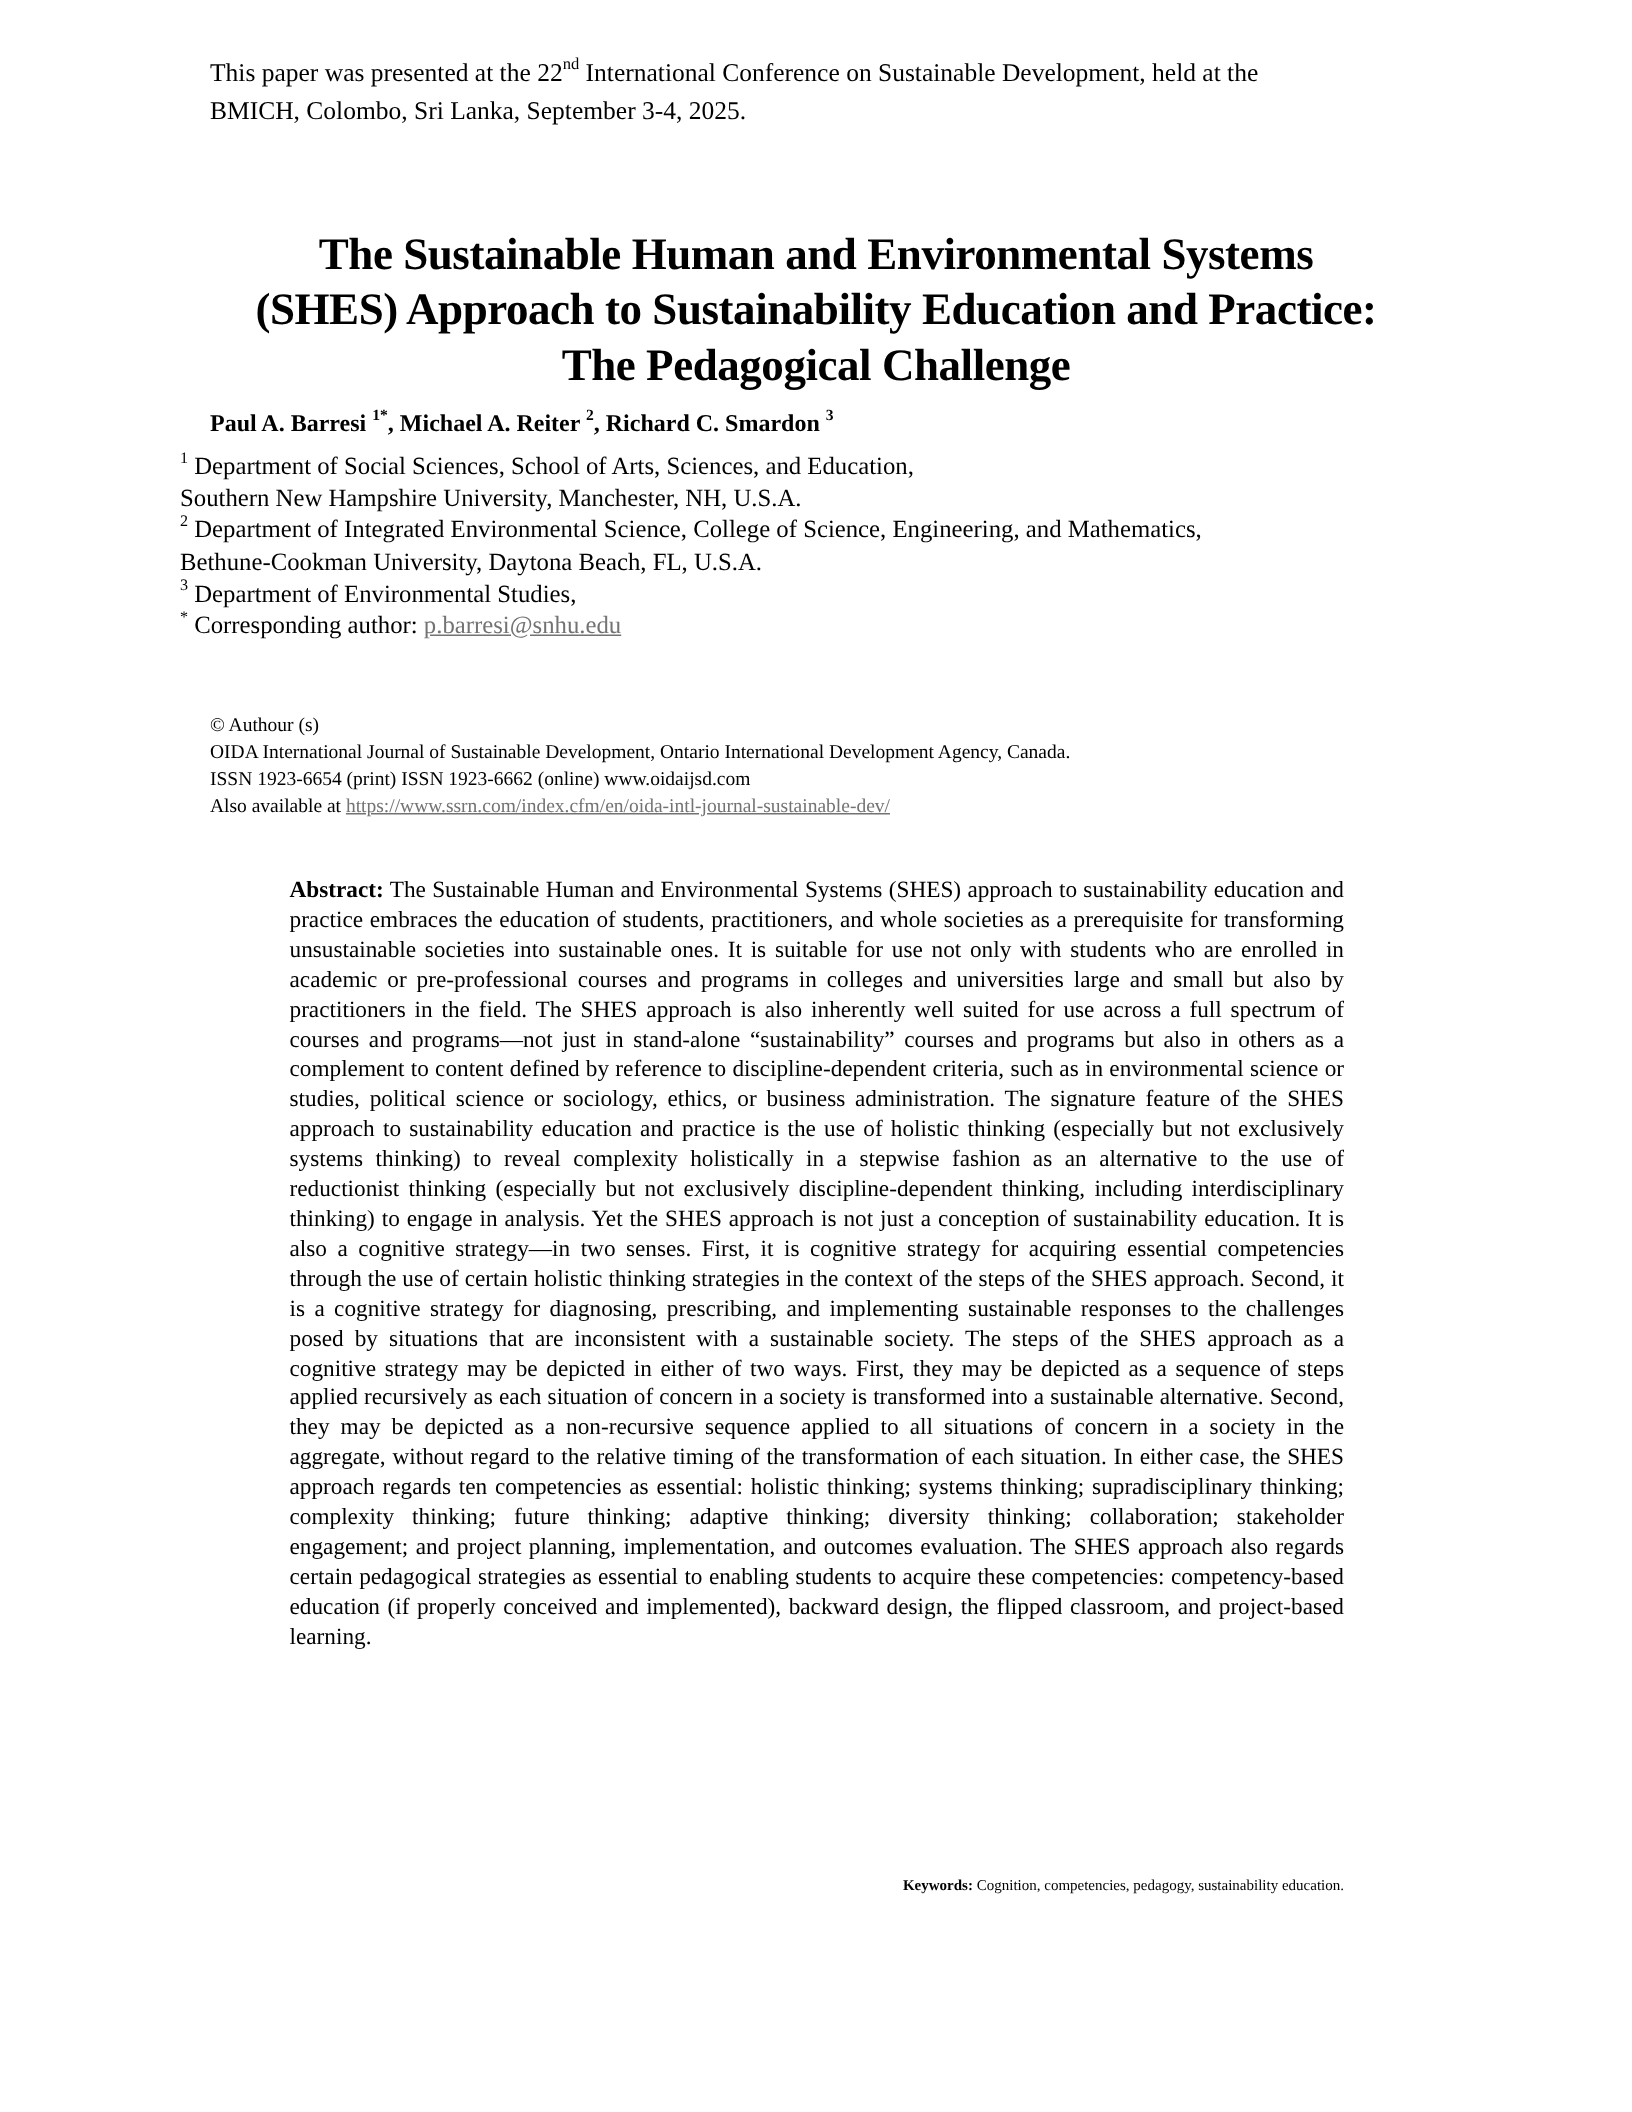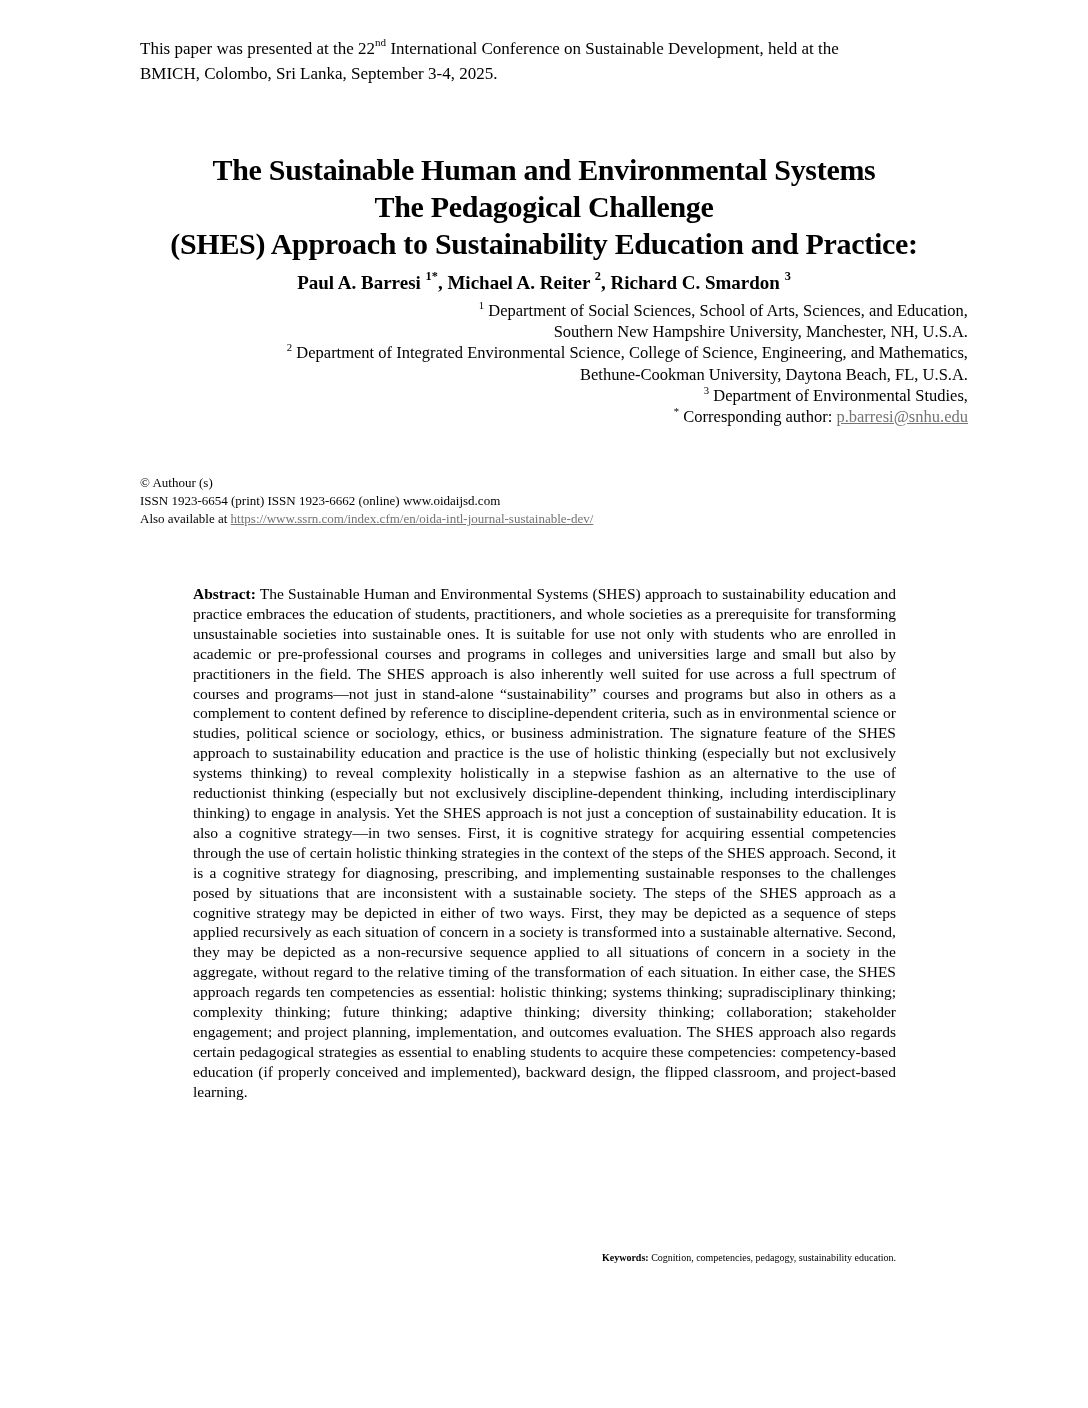--- a/index.html
+++ b/index.html
@@ -13,25 +13,25 @@
       font-size: 17px; line-height: 25px; text-align: left;
     }
     .title {
       position: absolute; top: 136px; left: 120px; width: 848px;
       font-size: 30px; line-height: 37px; font-weight: bold; text-align: center;
       letter-spacing: -0.3px;
       margin-top: 15px;
     }
     .authors {
       position: absolute; top: 270px; left: 140px; width: 808px;
-      font-size: 19px; line-height: 26px; font-weight: bold; text-align: center;
+      font-size: 16px; line-height: 26px; font-weight: bold; 
     }
     .affil {
       position: absolute; top: 300px; left: 120px; width: 848px;
-      font-size: 16.5px; line-height: 21.2px; text-align: right;
+      font-size: 16.5px; line-height: 21.2px; text-align: left;
     }
     sup { font-size: 0.65em; line-height: 0; vertical-align: 0.7em; }
     a.link { color: #737373; text-decoration: underline; }
     .journal {
       position: absolute; top: 474px; left: 140px; width: 808px;
       font-size: 13px; line-height: 18px; 
     }
     .abstract {
       position: absolute; top: 584px; left: 193px; width: 703px;
       font-size: 15.5px; line-height: 19.9px; text-align: justify;
@@ -47,39 +47,40 @@
 
 <div class="page">
 
   <div class="conf-note">
     <div><span>This paper was presented at the 22</span><sup>nd</sup><span> International Conference on Sustainable Development, held at the</span></div>
     <div>BMICH, Colombo, Sri Lanka, September 3-4, 2025.</div>
   </div>
 
   <div class="title">
     <div>The Sustainable Human and Environmental Systems</div>
+    <div>(SHES) Approach to Sustainability Education and Practice:</div>
     <div>The Pedagogical Challenge</div>
-    <div>(SHES) Approach to Sustainability Education and Practice:</div>
   </div>
 
   <div class="authors">
     <span><span>Paul A. Barresi</span> <sup>1*</sup></span>, <span><span>Michael A. Reiter</span> <sup>2</sup></span>, <span><span>Richard C. Smardon</span> <sup>3</sup></span>
   </div>
 
   <div class="affil">
     <div><sup>1</sup> <span>Department of Social Sciences, School of Arts, Sciences, and Education,</span></div>
     <div>Southern New Hampshire University, Manchester, NH, U.S.A.</div>
     <div><sup>2</sup> <span>Department of Integrated Environmental Science, College of Science, Engineering, and Mathematics,</span></div>
     <div>Bethune-Cookman University, Daytona Beach, FL, U.S.A.</div>
     <div><sup>3</sup> <span>Department of Environmental Studies,</span></div>
     <div><sup>*</sup> <span>Corresponding author: </span><a class="link">p.barresi@snhu.edu</a></div>
   </div>
 
   <div class="journal">
     <div>© Authour (s)</div>
+    <div>OIDA International Journal of Sustainable Development, Ontario International Development Agency, Canada.</div>
     <div>ISSN 1923-6654 (print) ISSN 1923-6662 (online) www.oidaijsd.com</div>
     <div><span>Also available at </span><a class="link">https://www.ssrn.com/index.cfm/en/oida-intl-journal-sustainable-dev/</a></div>
   </div>
 
   <div class="abstract"><b>Abstract:</b><span> The Sustainable Human and Environmental Systems (SHES) approach to sustainability education and practice embraces the education of students, practitioners, and whole societies as a prerequisite for transforming unsustainable societies into sustainable ones. It is suitable for use not only with students who are enrolled in academic or pre-professional courses and programs in colleges and universities large and small but also by practitioners in the field. The SHES approach is also inherently well suited for use across a full spectrum of courses and programs—not just in stand-alone “sustainability” courses and programs but also in others as a complement to content defined by reference to discipline-dependent criteria, such as in environmental science or studies, political science or sociology, ethics, or business administration. The signature feature of the SHES approach to sustainability education and practice is the use of holistic thinking (especially but not exclusively systems thinking) to reveal complexity holistically in a stepwise fashion as an alternative to the use of reductionist thinking (especially but not exclusively discipline-dependent thinking, including interdisciplinary thinking) to engage in analysis. Yet the SHES approach is not just a conception of sustainability education. It is also a cognitive strategy—in two senses. First, it is cognitive strategy for acquiring essential competencies through the use of certain holistic thinking strategies in the context of the steps of the SHES approach. Second, it is a cognitive strategy for diagnosing, prescribing, and implementing sustainable responses to the challenges posed by situations that are inconsistent with a sustainable society. The steps of the SHES approach as a cognitive strategy may be depicted in either of two ways. First, they may be depicted as a sequence of steps applied recursively as each situation of concern in a society is transformed into a sustainable alternative. Second, they may be depicted as a non-recursive sequence applied to all situations of concern in a society in the aggregate, without regard to the relative timing of the transformation of each situation. In either case, the SHES approach regards ten competencies as essential: holistic thinking; systems thinking; supradisciplinary thinking; complexity thinking; future thinking; adaptive thinking; diversity thinking; collaboration; stakeholder engagement; and project planning, implementation, and outcomes evaluation. The SHES approach also regards certain pedagogical strategies as essential to enabling students to acquire these competencies: competency-based education (if properly conceived and implemented), backward design, the flipped classroom, and project-based learning.</span></div>
 
   <div class="keywords"><b>Keywords:</b><span> Cognition, competencies, pedagogy, sustainability education.</span></div>
 
 </div>
 

